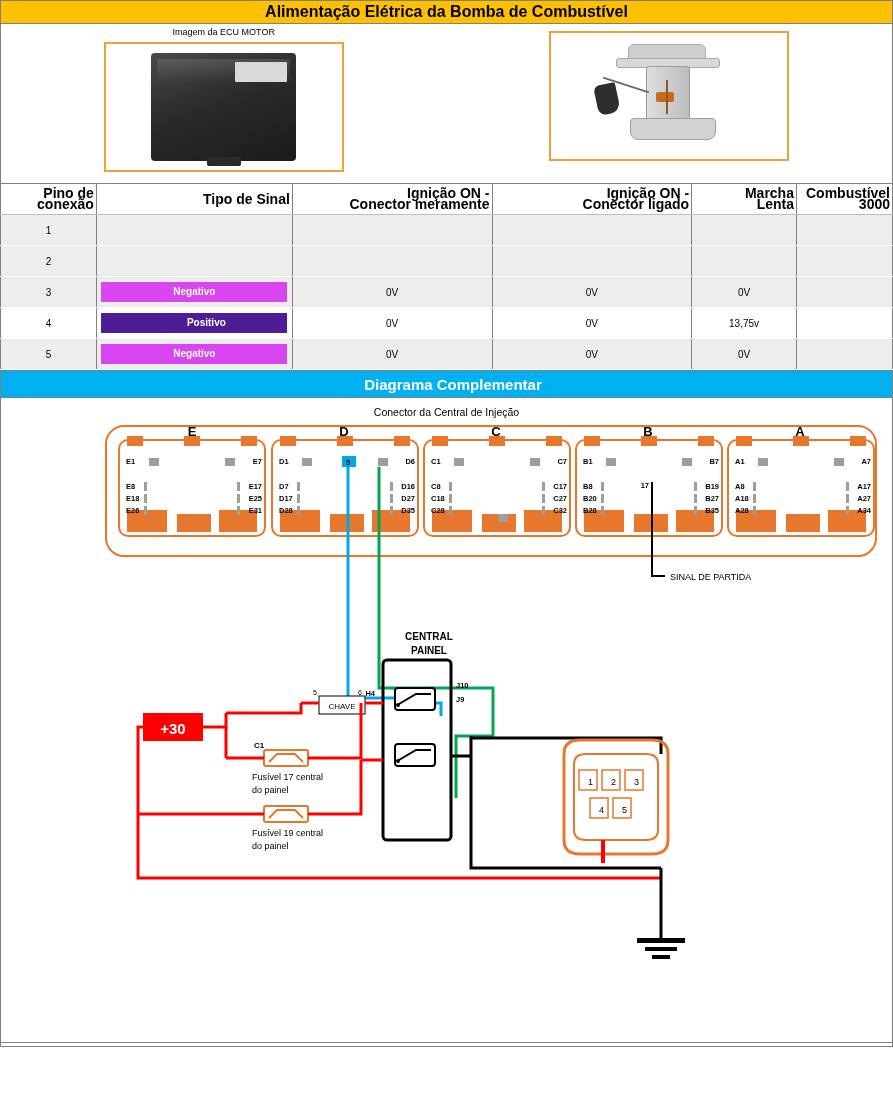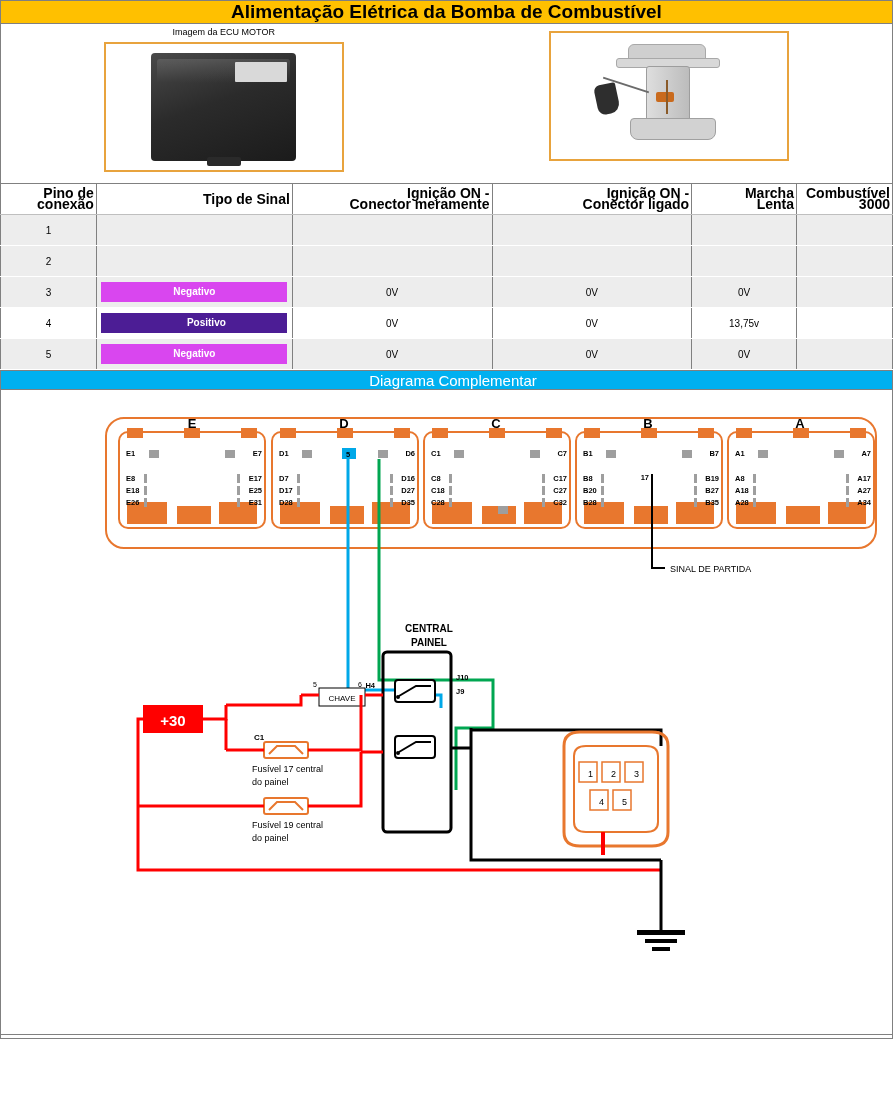--- a/index.html
+++ b/index.html
@@ -11,28 +11,28 @@
     overflow: hidden;
   }
   .page { width:893px; height:1097px; position:relative; }
 
   
   .title-bar {
     background:#FFC000;
     border:1px solid #808080;
     height:24px;
     display:flex; align-items:center; justify-content:center;
-    font-size:19px; font-weight:bold; color:#000;
+    font-size:16px; font-weight:bold; color:#000;
   }
   .bar-blue {
     background:#00B0F0;
     border:1px solid #808080;
-    height:20px;
+    height:28px;
     display:flex; align-items:center; justify-content:center;
-    font-size:15px; font-weight:normal; color:#fff;padding-left:13px;
+    font-size:15px; font-weight:bold; color:#fff;padding-left:13px;
   }
   .bar-red {
     background:#FF0000;
     border:1px solid #808080;
     height:24px;
     display:flex; align-items:center; justify-content:center;
     font-size:14px; font-weight:bold; color:#fff;
   }
 
   
@@ -270,20 +270,21 @@
         <td></td>
       </tr>
     </tbody>
   </table>
 
   <div class="bar-blue">
     <span>Diagrama Complementar</span>
   </div>
 
   <div class="diagram-wrap">
+    <div class="diagram-caption">Conector da Central de Injeção</div>
 
     <svg class="diag" width="891" height="648" viewBox="0 0 891 648">
 
       <rect x="105" y="28" width="770" height="130" rx="18" ry="18" fill="none" stroke="#E8772E" stroke-width="2"></rect>
 
       <g>
         <text x="191" y="38" text-anchor="middle" class="lbl-grp">E</text>
         <rect x="118" y="42" width="146" height="96" rx="9" ry="9" fill="none" stroke="#E8772E" stroke-width="2"></rect>
         <rect x="126" y="38" width="16" height="10" fill="#E8772E"></rect>
         <rect x="183" y="38" width="16" height="10" fill="#E8772E"></rect>

